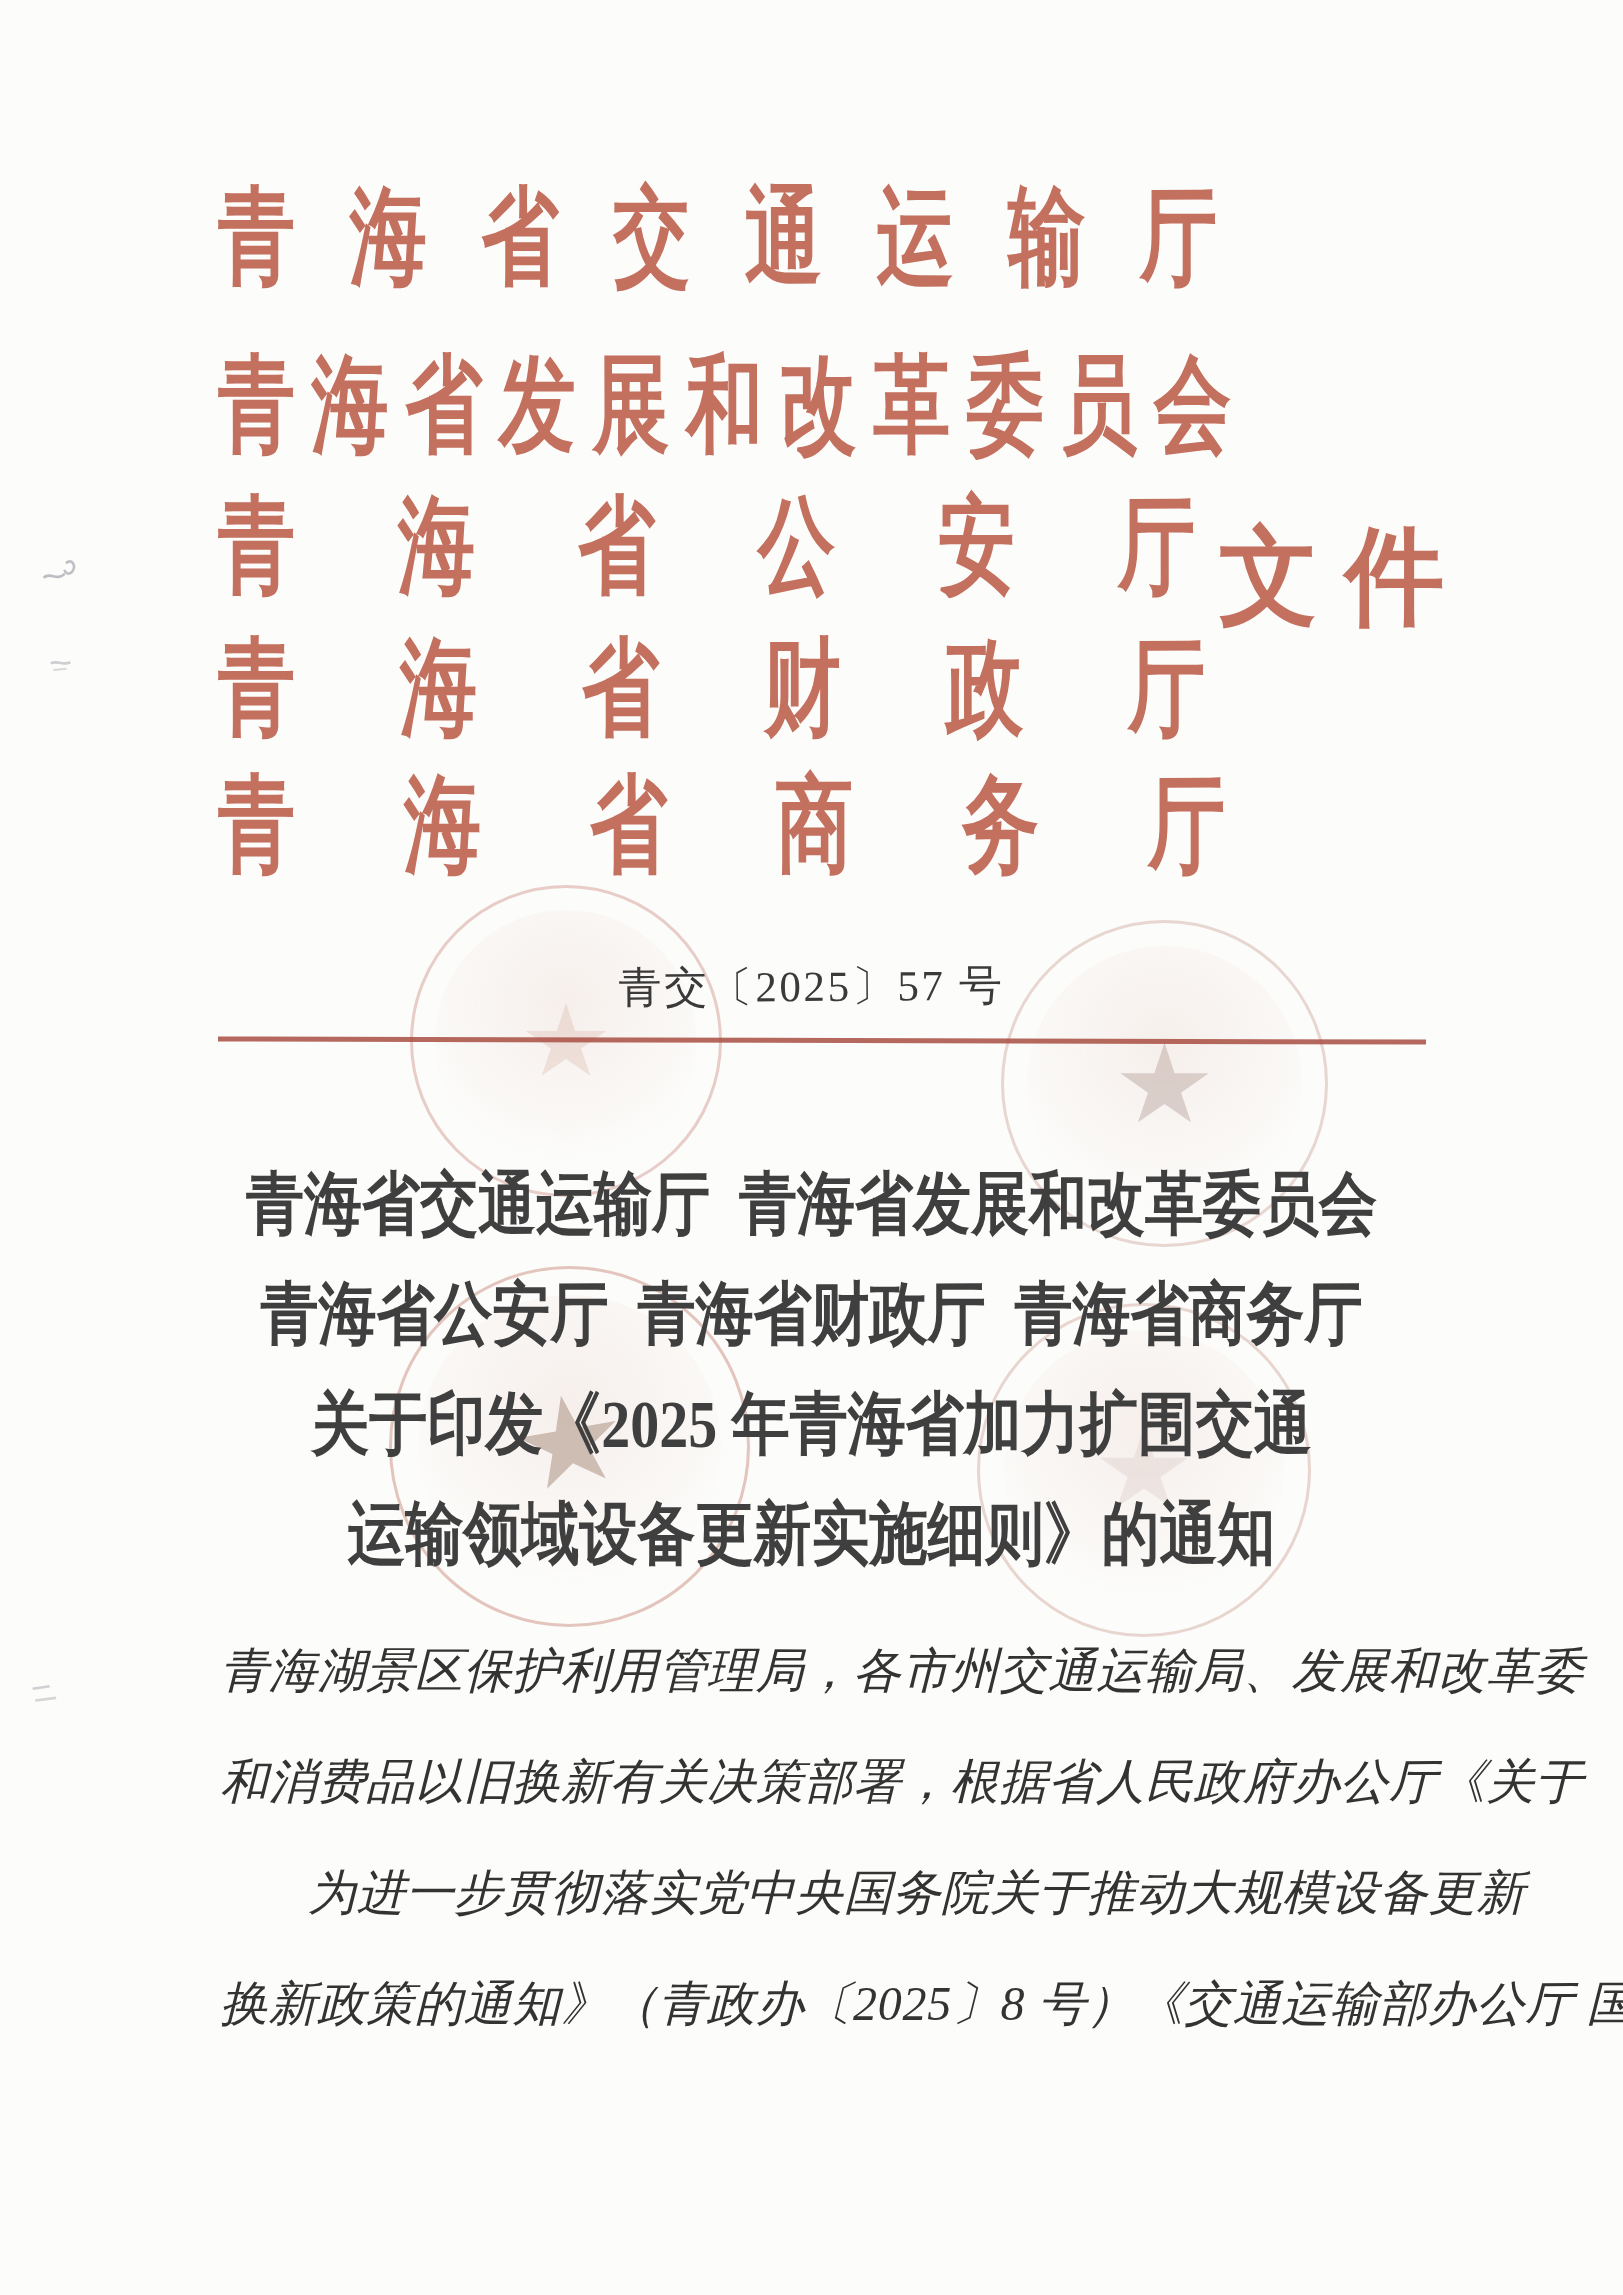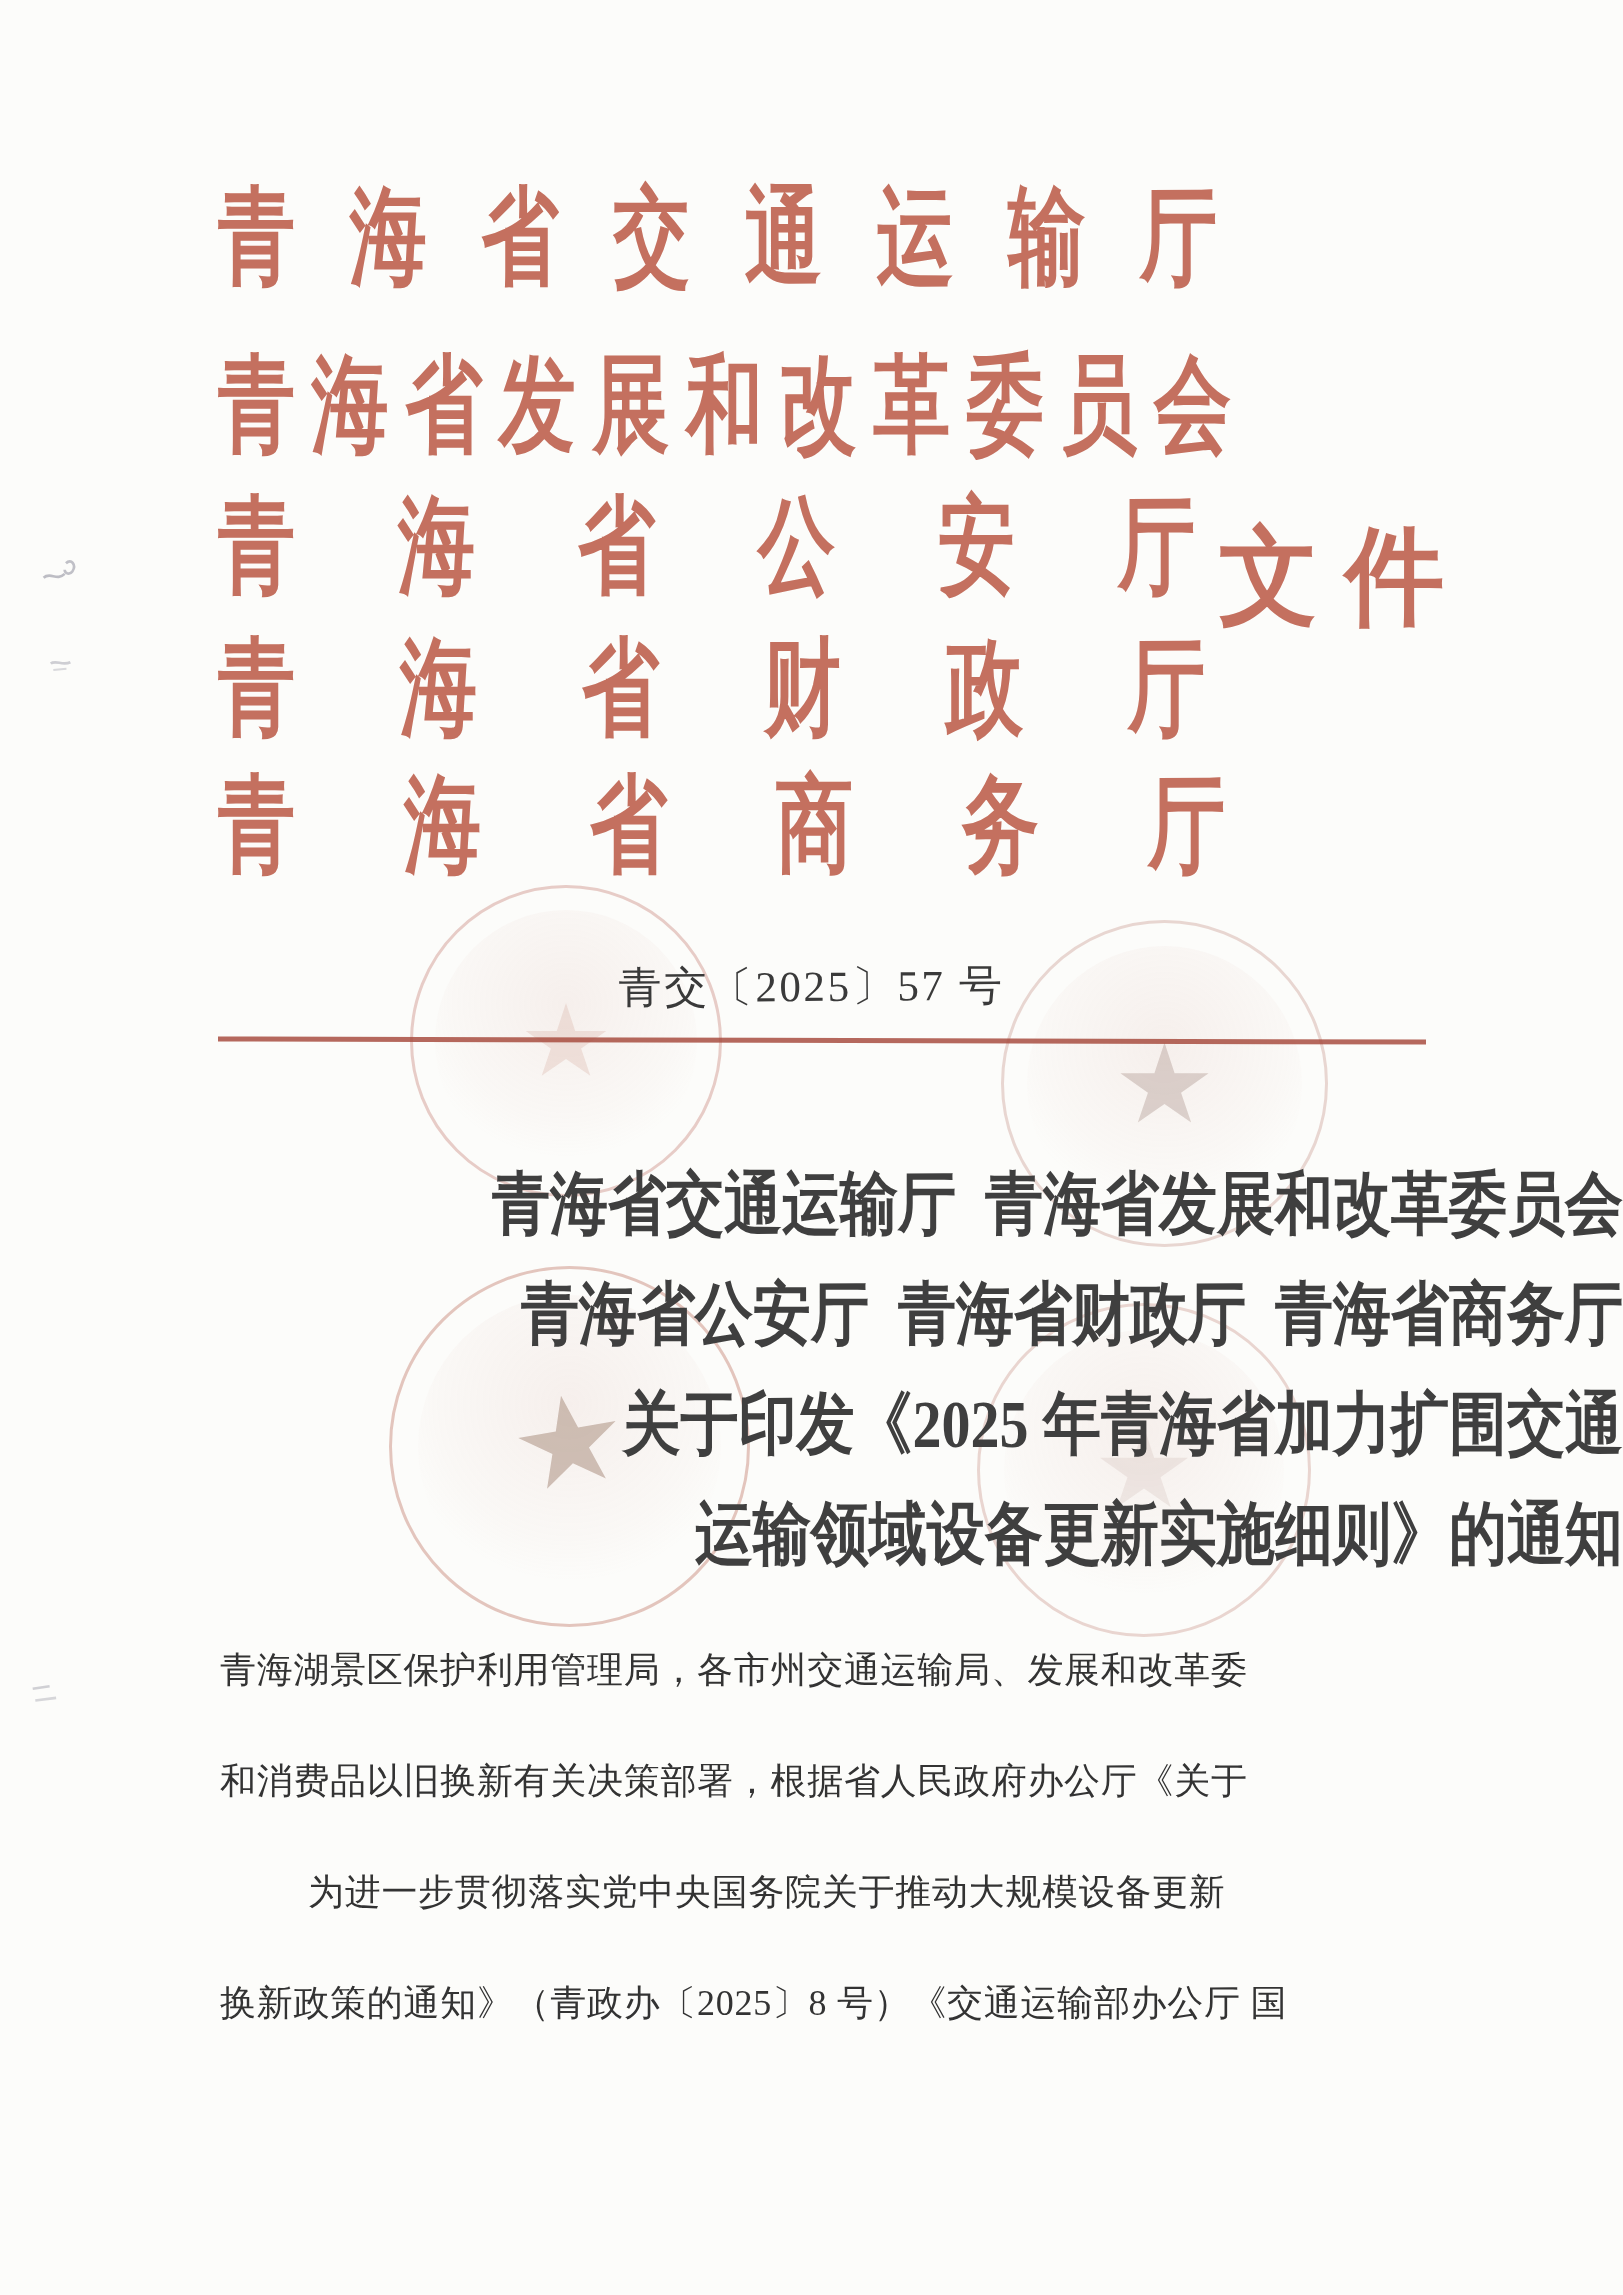--- a/index.html
+++ b/index.html
@@ -38,33 +38,33 @@
     color:var(--doc-ink,#3a3a3a);letter-spacing:2.6px;
     transform:rotate(-0.4deg);
   }
   
   .rule{
     position:absolute;left:218px;top:1038px;width:1208px;height:4.6px;
     background:var(--rule-red,#a84e41);opacity:.85;
     transform:rotate(0.15deg);
   }
   
-  #title-block{position:absolute;left:0;top:1140px;width:1623px;text-align:right;}
+  #title-block{position:absolute;left:0;top:1140px;width:1623px;text-align:center;}
   .title-line{
     height:110px;line-height:110px;
     font-size:58px;font-weight:700;color:var(--title-ink,#3f3f3f);
     transform:scaleY(1.18);transform-origin:center top;
     white-space:pre;
   }
   
   #body-block{position:absolute;left:220px;top:1615px;width:1191px;}
   .body-line{
     height:111px;line-height:111px;
-    font-size:36px;color:var(--body-ink,#333333);
-    white-space:pre;letter-spacing:0.7px;
+    font-size:48px;color:var(--body-ink,#333333);
+    white-space:pre;letter-spacing:0.7px;font-style:italic;
   }
   .body-line.indent{text-indent:88px;}
   
   .stamp{
     position:absolute;border-radius:50%;
     mix-blend-mode:multiply;pointer-events:none;
   }
   .stamp .ring{
     position:absolute;inset:0;border-radius:50%;
     border:3.9px solid currentColor;

